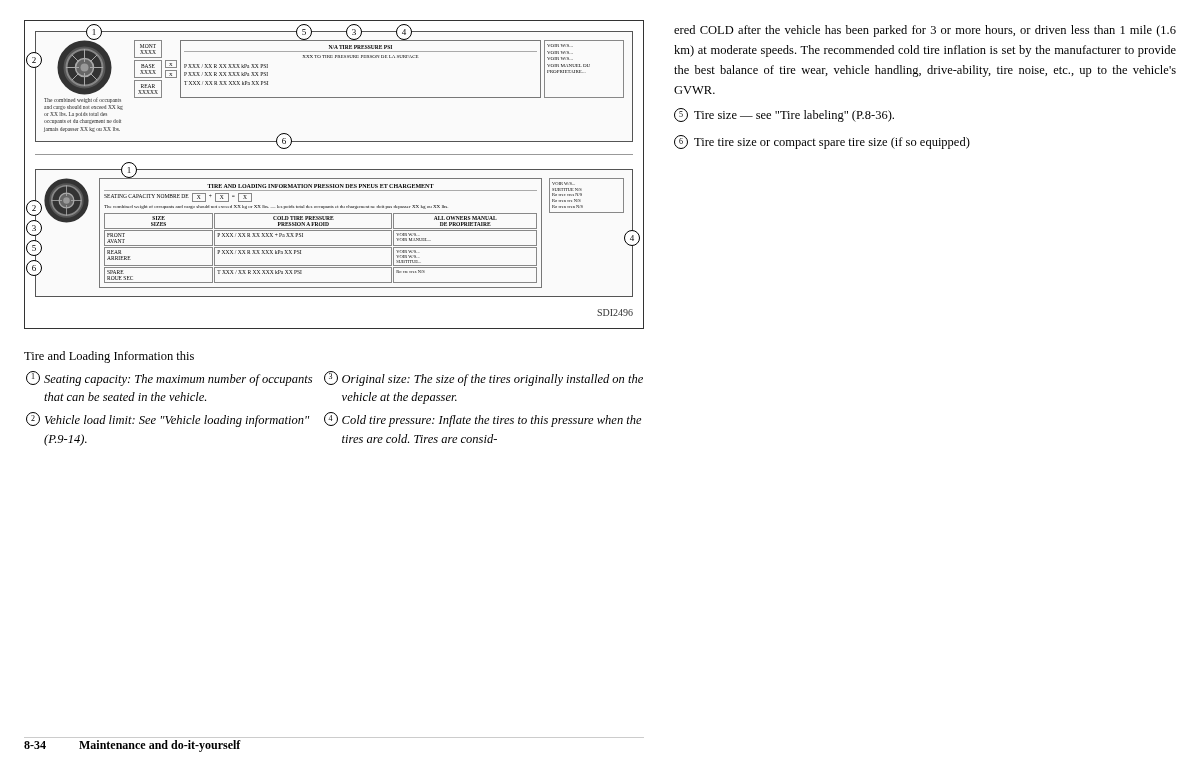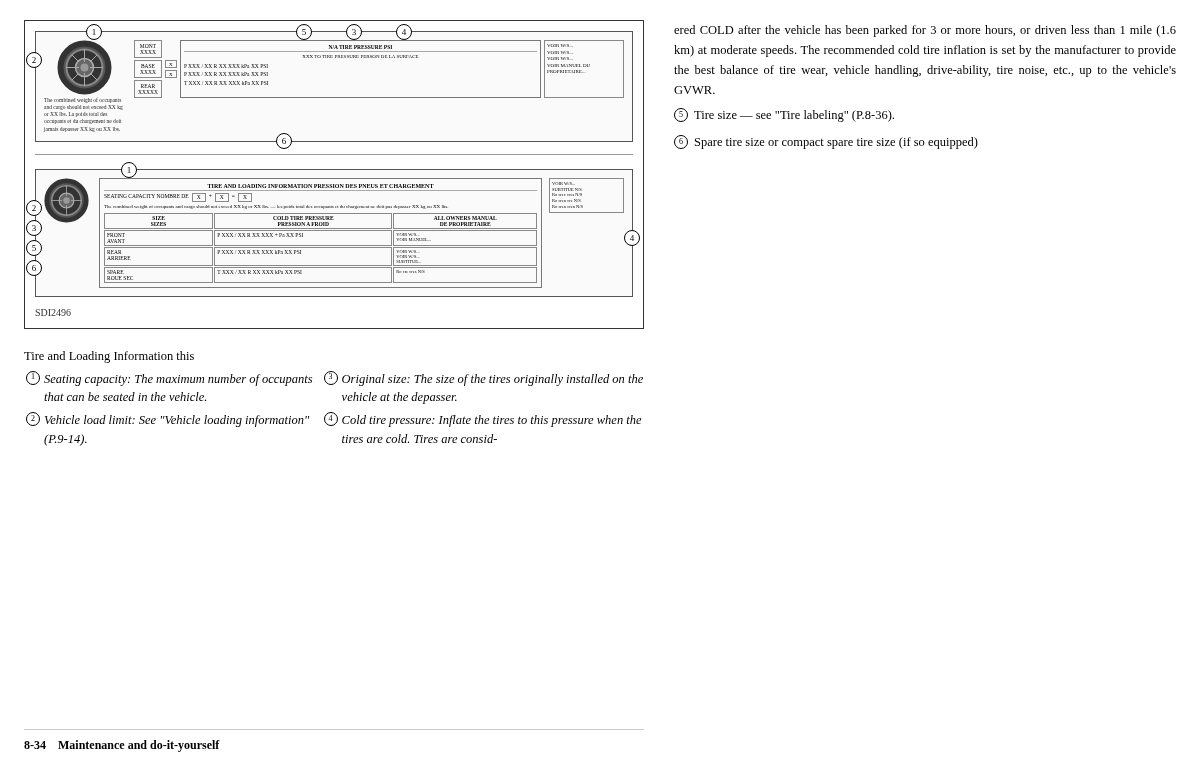--- a/index.html
+++ b/index.html
@@ -124,20 +124,21 @@
       margin-top: 2px;
     }
 
     .diagram-bottom-content {
       display: flex;
       gap: 4px;
       align-items: flex-start;
     }
 
     .sdi-label {
+      text-align: right;
       font-size: 10px;
       color: #333;
       margin-top: 2px;
     }
 
     
     .text-section {
       margin-top: 8px;
       font-size: 12.5px;
       line-height: 1.55;
@@ -187,24 +188,24 @@
       margin-top: 2px;
     }
 
     .right-item-content {
       flex: 1;
       line-height: 1.55;
     }
 
     .page-footer {
       margin-top: auto;
-      padding-top: 8px;
+      padding-top: 0;
       border-top: 1px solid #ccc;
       display: flex;
-      gap: 12px;
+      gap: 33px;
       font-size: 12px;
     }
 
     .page-num {
       font-weight: bold;
     }
 
     .page-section {
       font-weight: bold;
     }
@@ -404,17 +405,17 @@
     <div class="right-text">
       <p>ered COLD after the vehicle has been parked for 3 or more hours, or driven less than 1 mile (1.6 km) at moderate speeds. The recommended cold tire inflation is set by the manufacturer to provide the best balance of tire wear, vehicle handling, drive-ability, tire noise, etc., up to the vehicle's GVWR.</p>
 
       <div class="right-item">
         <span class="right-item-num circled-num" style="width:14px; height:14px; font-size:8px;">5</span>
         <span class="right-item-content">Tire size — see "Tire labeling" (P.8-36).</span>
       </div>
 
       <div class="right-item">
         <span class="right-item-num circled-num" style="width:14px; height:14px; font-size:8px;">6</span>
-        <span class="right-item-content">Spare tire size or compact spare tire size (if so equipped)</span>
+        <span class="right-item-content">Tire tire size or compact spare tire size (if so equipped)</span>
       </div>
     </div>
   </div>
 </div>
 
 </body></html>

